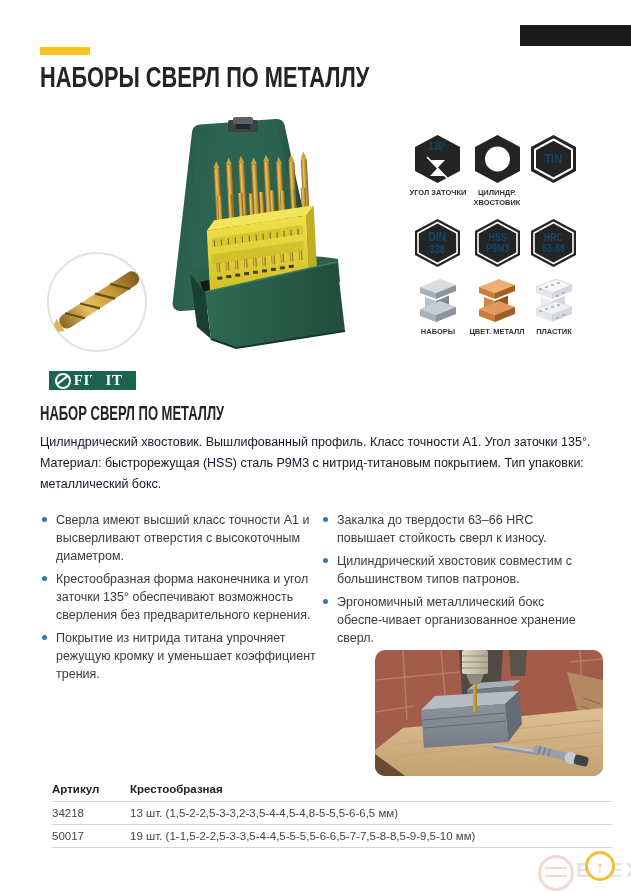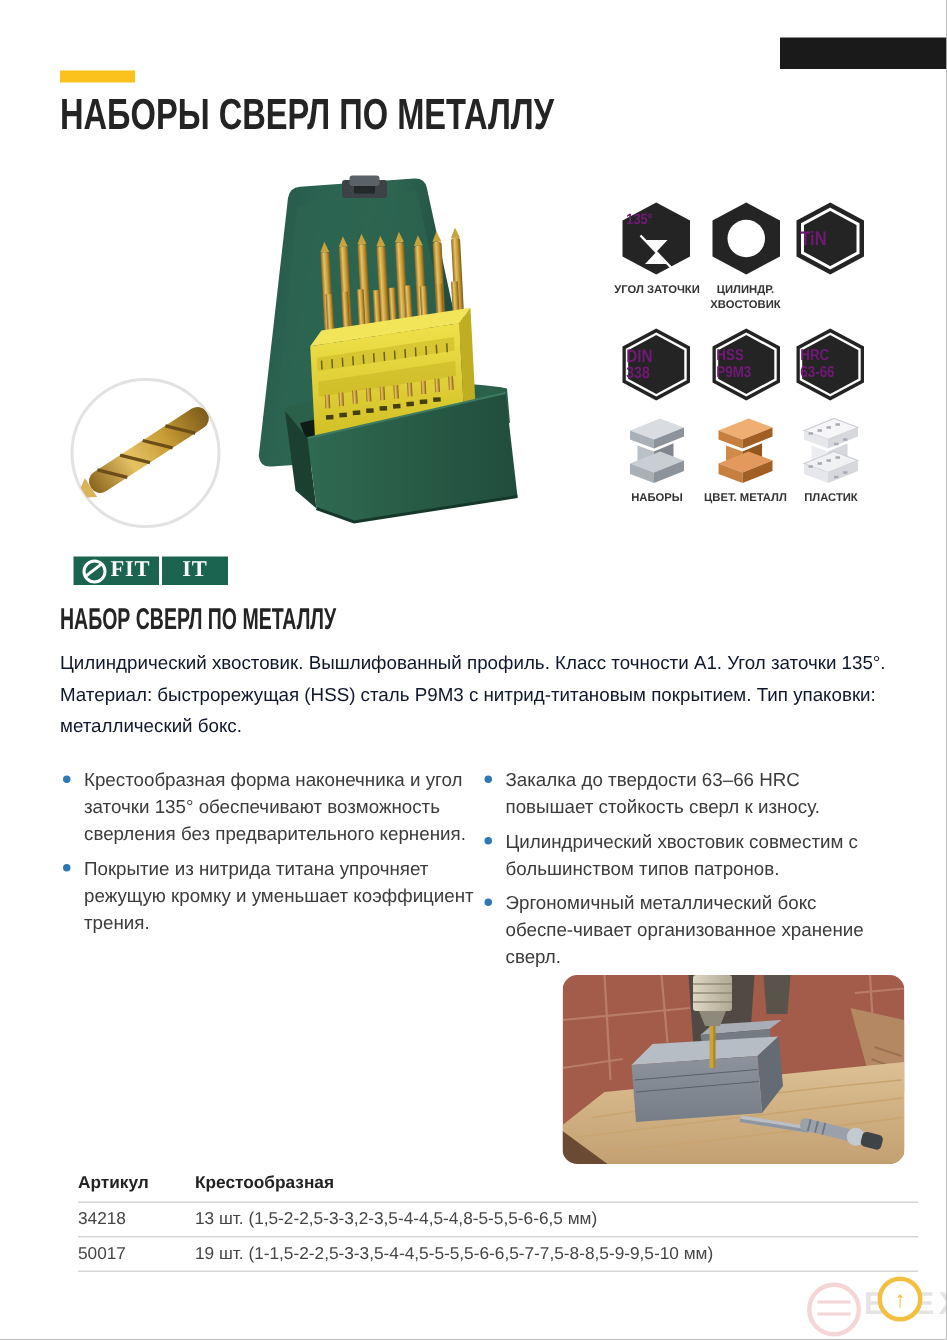--- a/index.html
+++ b/index.html
@@ -10,28 +10,28 @@
   
   .topbar-dark{left:520px;top:25px;width:111px;height:21px;background:#1a1a1a;}
   .accent-bar{left:40px;top:47px;width:50px;height:8px;background:#FBC21E;}
   .h1{left:40px;top:63px;font-size:29px;font-weight:bold;color:#242424;line-height:1;
       transform:scaleX(0.75);transform-origin:0 0;white-space:nowrap;letter-spacing:0;}
 
   
   .hex{width:47px;height:50px;}
   .hex-wrap{width:47px;height:50px;}
   .hex-label{font-size:7.5px;font-weight:bold;color:#333;text-align:center;line-height:1.35;width:70px;}
-  .hex-text{position:absolute;inset:0;display:flex;flex-direction:column;justify-content:center;
-            color:#701a75;font-weight:bold;}
+  .hex-text{position:absolute;inset:0;display:flex;flex-direction:column;align-items:center;justify-content:center;
+            color:#0c4a6e;font-weight:bold;}
   .hex-line{line-height:1.05;transform:scaleX(0.85);white-space:nowrap;}
 
   
   .logo-box{background:#1A6450;height:19px;display:flex;align-items:center;justify-content:center;}
   .logo-fit{left:49px;top:371px;width:57px;}
-  .logo-it{left:108px;top:371px;width:44px;}
+  .logo-it{left:92px;top:371px;width:44px;}
   .logo-txt{color:#fff;font-family:"Liberation Serif",serif;font-weight:bold;font-size:15px;letter-spacing:.5px;}
   .logo-ring{width:12px;height:12px;border:2px solid #fff;border-radius:50%;position:relative;margin-right:3px;flex:0 0 auto;}
   .logo-ring::after{content:"";position:absolute;left:-2px;top:4px;width:15px;height:2px;background:#fff;transform:rotate(-38deg);}
 
   .h2{left:40px;top:403px;font-size:20px;font-weight:bold;color:#242424;line-height:1;
       transform:scaleX(0.65);transform-origin:0 0;white-space:nowrap;}
   .descr{left:40px;top:432px;width:556px;font-size:12.5px;line-height:21px;color:#0f172a;}
 
   
   .col{font-size:12.5px;line-height:18px;color:#3b3b3b;}
@@ -266,20 +266,21 @@
   </div>
   <div class="abs logo-box logo-it">
     <span class="logo-txt">IT</span>
   </div>
 
   <div class="abs h2">НАБОР СВЕРЛ ПО МЕТАЛЛУ</div>
   <div class="abs descr">Цилиндрический хвостовик. Вышлифованный профиль. Класс точности А1. Угол заточки 135°. Материал: быстрорежущая (HSS) сталь Р9М3 с нитрид-титановым покрытием. Тип упаковки: металлический бокс.</div>
 
   <div class="abs col col-left">
     <ul>
+      <li><span class="dot"></span><span>Сверла имеют высший класс точности А1 и высверливают отверстия с высокоточным диаметром.</span></li>
       <li><span class="dot"></span><span>Крестообразная форма наконечника и угол заточки 135° обеспечивают возможность сверления без предварительного кернения.</span></li>
       <li><span class="dot"></span><span>Покрытие из нитрида титана упрочняет режущую кромку и уменьшает коэффициент трения.</span></li>
     </ul>
   </div>
   <div class="abs col col-right">
     <ul>
       <li><span class="dot"></span><span>Закалка до твердости 63–66 HRC повышает стойкость сверл к износу.</span></li>
       <li><span class="dot"></span><span>Цилиндрический хвостовик совместим с большинством типов патронов.</span></li>
       <li><span class="dot"></span><span>Эргономичный металлический бокс обеспе-чивает организованное хранение сверл.</span></li>
     </ul>

